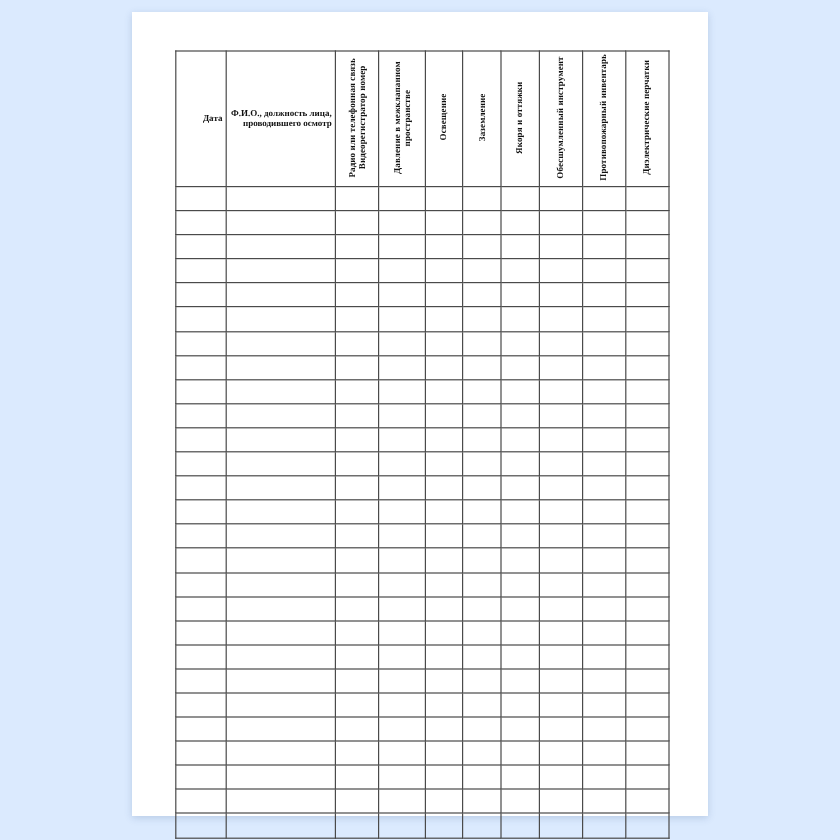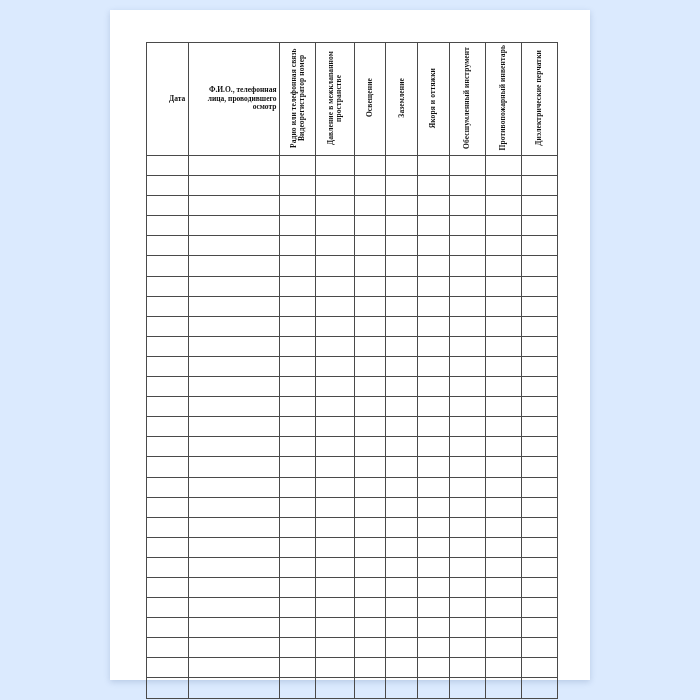--- a/index.html
+++ b/index.html
@@ -102,21 +102,21 @@
             <col class="c7">
             <col class="c8">
             <col class="c9">
         </colgroup>
         <thead>
           <tr>
             <th class="horiz-head">
               <span class="htext">Дата</span>
             </th>
             <th class="horiz-head">
-              <span class="htext">Ф.И.О., телефонная лица, проводившего осмотр</span>
+              <span class="htext">Ф.И.О., должность лица, проводившего осмотр</span>
             </th>
             <th class="vertical-head">
               <span class="vtext">Радио или телефонная связь Видеорегистратор номер</span>
             </th>
             <th class="vertical-head">
               <span class="vtext">Давление в межклапанном пространстве</span>
             </th>
             <th class="vertical-head">
               <span class="vtext">Освещение</span>
             </th>

